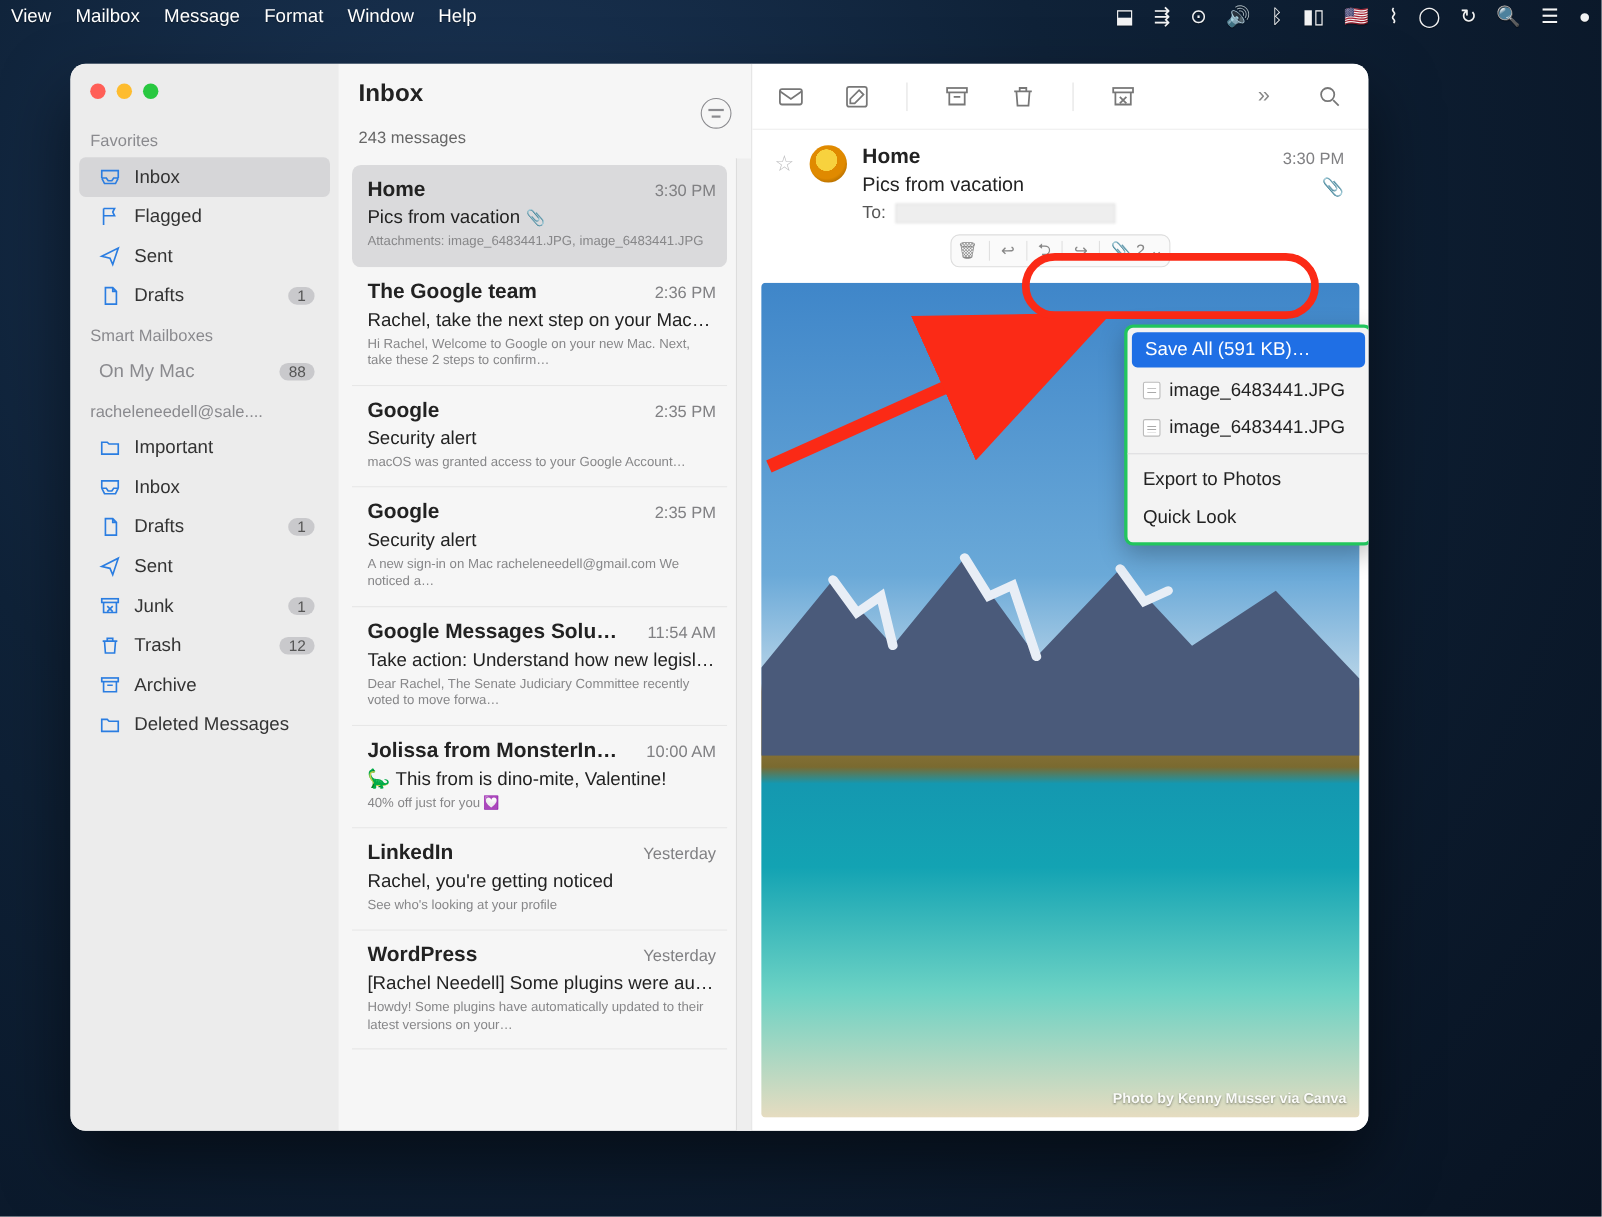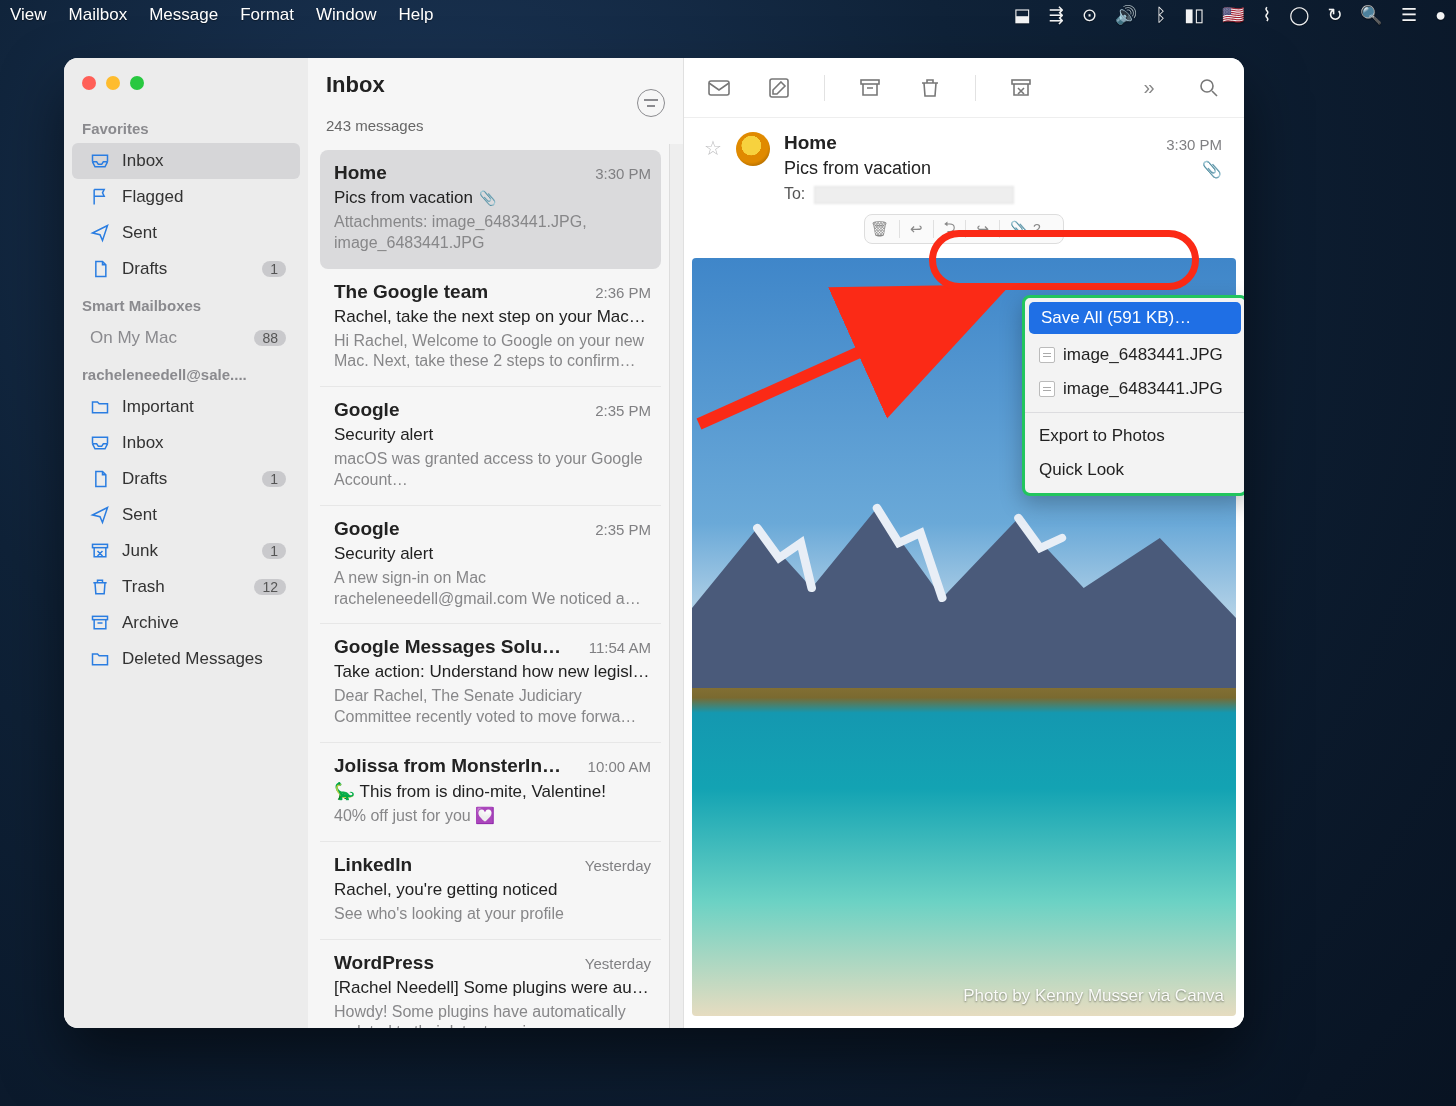--- a/index.html
+++ b/index.html
@@ -49,21 +49,21 @@
 
 .sidebar {
   width: 244px;
   background: #ececec;
   padding-top: 18px;
   font-size: 17px;
 }
 .traffic { display:flex; gap:10px; padding: 0 0 20px 18px; }
 .traffic span { width:14px; height:14px; border-radius:50%; display:block; }
 .traffic .r{background:#ff5f57;} .traffic .y{background:#febc2e;} .traffic .g{background:#28c840;}
-.sb-section { color:#8a8a8e; font-weight:700; font-size:15px; padding: 10px 18px 6px; }
+.sb-section { color:#8a8a8e; font-weight:400; font-size:15px; padding: 10px 18px 6px; }
 .sb-item {
   display:flex; align-items:center; gap:12px;
   padding: 8px 14px 8px 18px; margin: 0 8px;
   border-radius: 6px; color:#333;
 }
 .sb-item.selected { background:#d6d6d8; }
 .sb-item .lbl { flex:1; }
 .sb-item .badge {
   background:#c9c9cc; color:#555; font-size:14px;
   border-radius: 10px; padding: 0 8px; min-width:22px; text-align:center;
@@ -90,21 +90,21 @@
 .scroll { overflow-y:auto; flex:1; padding:6px 8px 0 12px; }
 .msg {
   padding: 12px 10px 14px 14px;
   border-bottom: 1px solid #e7e7e7;
 }
 .msg.sel { background:#dadadc; border-radius:8px; border-bottom-color:transparent;}
 .msg .row1 { display:flex; justify-content:space-between; align-items:baseline; }
 .msg .from { font-weight:700; font-size:19px; color:#222; white-space:nowrap; overflow:hidden; text-overflow:ellipsis; max-width: 230px;}
 .msg .time { font-size:15px; color:#808083; white-space:nowrap; }
 .msg .subj { font-size:17px; color:#222; margin-top:4px; white-space:nowrap; overflow:hidden; text-overflow:ellipsis; }
-.msg .prev { font-size:16px; color:#878789; margin-top:4px; line-height:1.3; max-height:2.6em; overflow:hidden; }
+.msg .prev { font-size:12px; color:#878789; margin-top:4px; line-height:1.3; max-height:2.6em; overflow:hidden; }
 .msg .clip { color:#9a9a9c; font-size:14px; margin-left:6px;}
 .scrolltrack { width:14px; background:#eee; border-left:1px solid #ddd;}
 .listcol-inner{display:flex; flex:1; min-height:0;}
 
 
 .pane {
   flex:1; display:flex; flex-direction:column; background:#fff;
 }
 .toolbar {
   height:60px; display:flex; align-items:center; gap:30px; padding:0 20px;
@@ -128,21 +128,21 @@
 .mh-actions{
   margin:10px auto 0; width:200px; height:30px;
   border:1px solid #ddd; border-radius:8px; background:#fafafa;
   display:flex; align-items:center; justify-content:space-around; color:#888;font-size:15px;
 }
 .mh-actions .sep{width:1px;height:18px;background:#e0e0e0;}
 .image-area{flex:1; margin:6px 8px 12px; border-radius:4px; overflow:hidden; position:relative;}
 .sky{position:absolute;inset:0;background:linear-gradient(#3f86c9 0%, #6aa9d8 35%, #b9d5e8 48%, #b08a48 49%, #7a6a30 58%, #1498b0 60%, #13a3b3 70%, #6cd2c4 85%, #e6dcc0 100%);}
 .mtn{position:absolute;left:0;right:0;top:230px;height:200px;}
 .mtn svg{width:100%;height:100%;}
-.credit{position:absolute;right:12px;bottom:10px;color:#fff;font-size:17px;opacity:.9;text-shadow:0 1px 2px rgba(0,0,0,.5);}
+.credit{position:absolute;right:12px;bottom:10px;color:#fff;font-size:13px;opacity:.9;text-shadow:0 1px 2px rgba(0,0,0,.5);font-weight:bold;}
 
 
 .dropdown{
   position:absolute; right:-4px; top:237px; 
   width:226px; background:#f3f3f3; border:3px solid #22c55e;
   border-radius:8px; box-shadow:0 8px 22px rgba(0,0,0,.25);
   z-index:30; padding-bottom:6px;
 }
 .dd-item{padding:7px 14px; font-size:17px; color:#222; display:flex; align-items:center; gap:8px;}
 .dd-item.hl{background:#1f6fe5;color:#fff;border-radius:5px;margin:4px;padding:6px 12px;}

